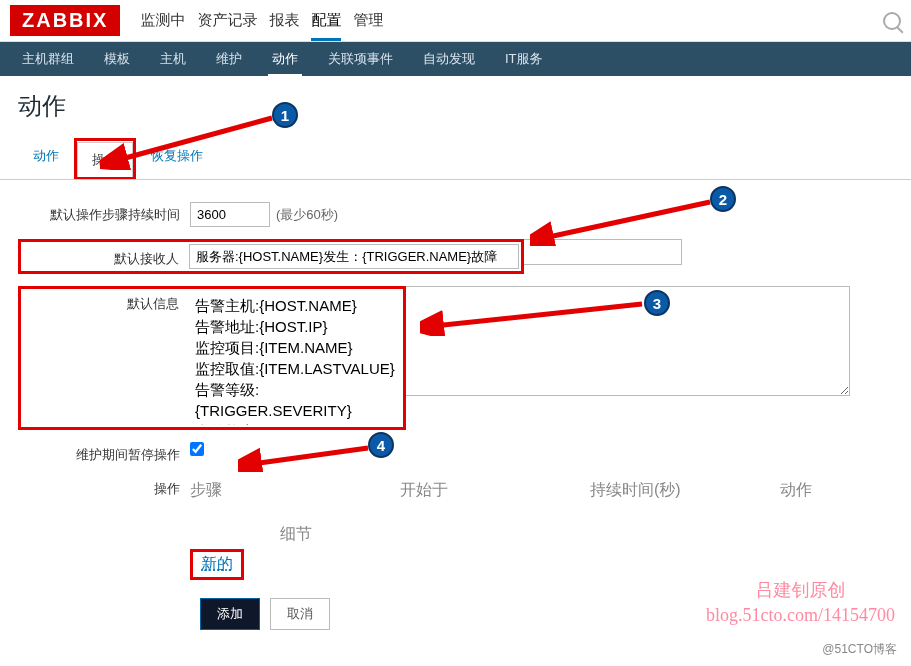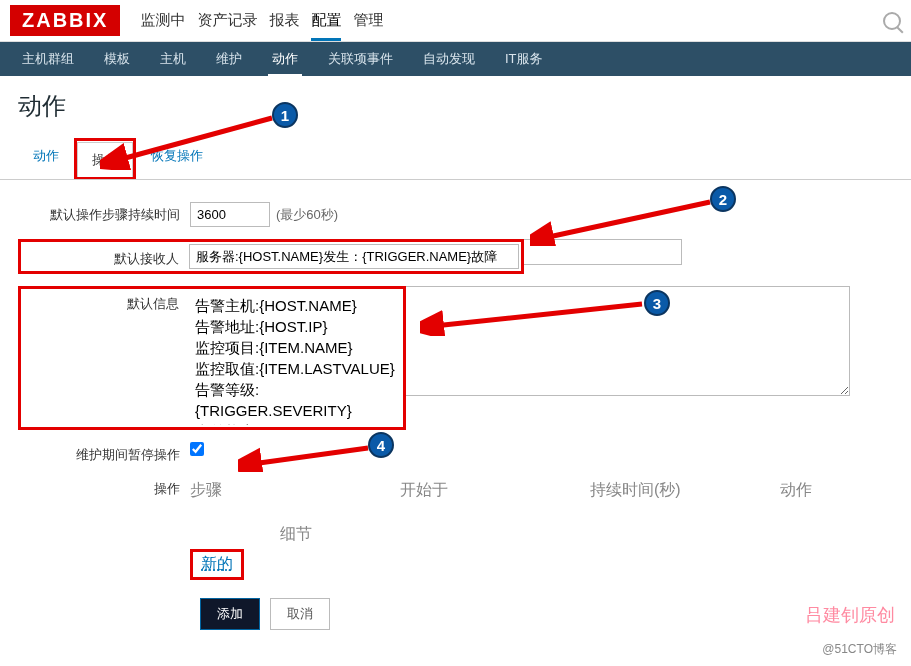--- a/index.html
+++ b/index.html
@@ -197,14 +197,15 @@
   <defs>
       <marker id="ah4" markerWidth="10" markerHeight="10" refX="2" refY="3" orient="auto">
         <path d="M0,0 L0,6 L8,3 z" fill="#e30000"></path>
       </marker>
     </defs>
   <line x1="130" y1="6" x2="14" y2="22" stroke="#e30000" stroke-width="5" marker-end="url(#ah4)"></line>
 </svg>
 
 <div class="watermark">
   <div>吕建钊原创</div>
+  <div>blog.51cto.com/14154700</div>
 </div>
 <div class="credit">@51CTO博客</div>
 
 </body></html>

